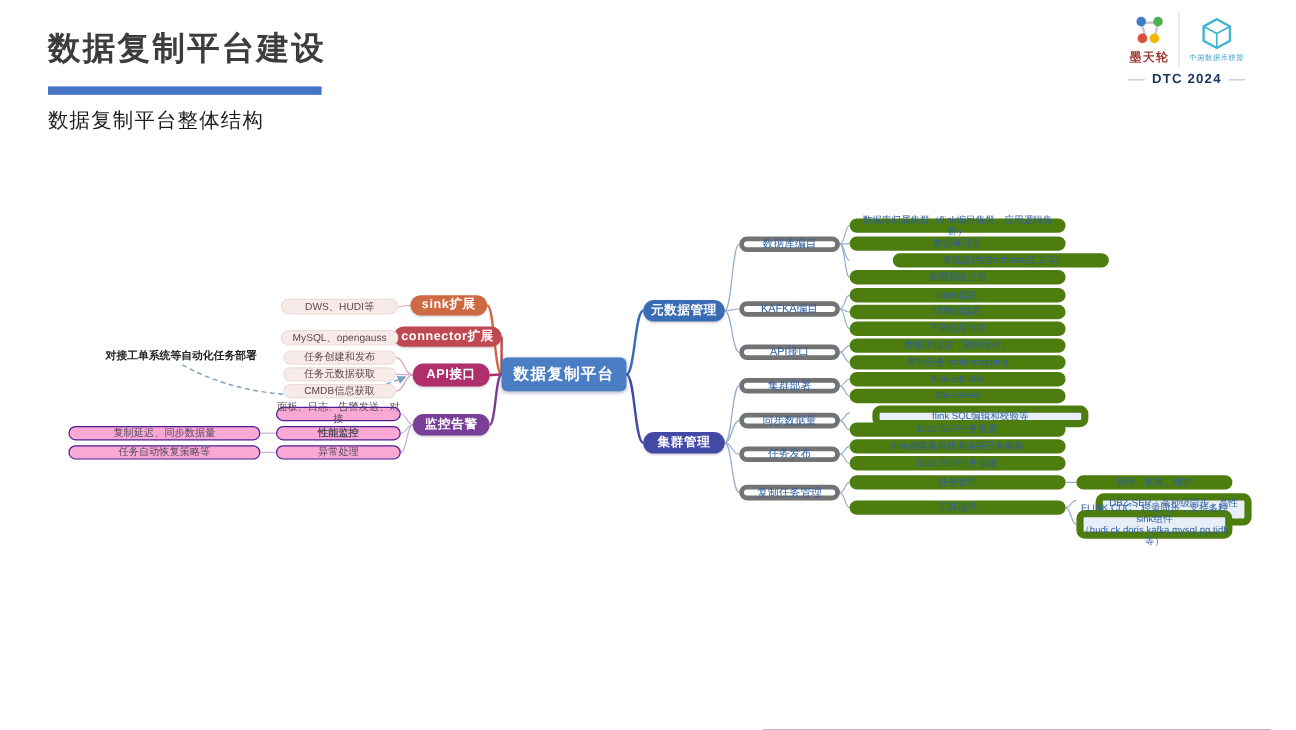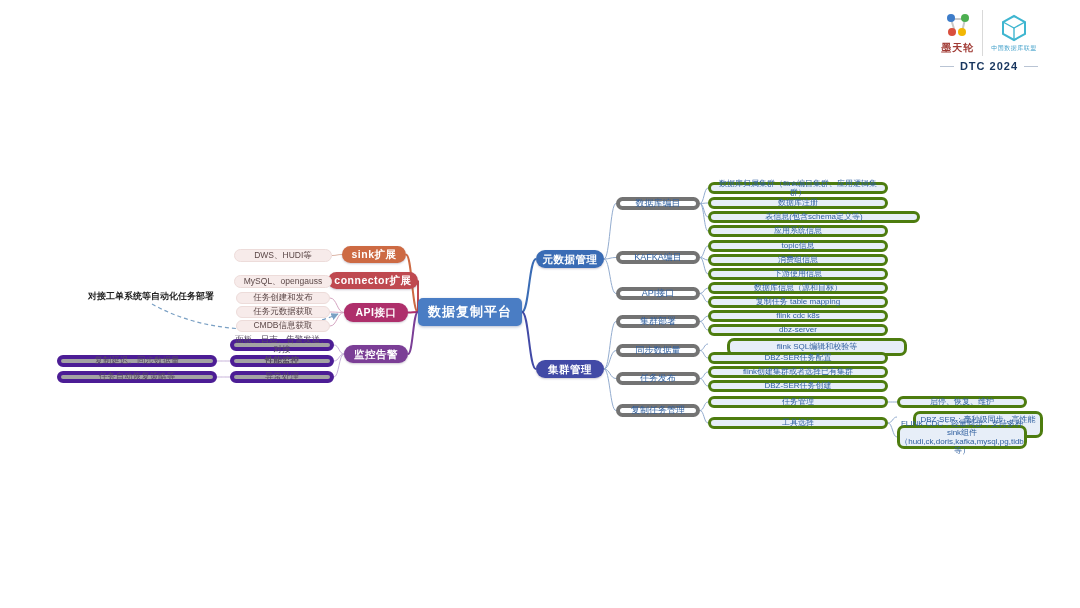--- a/index.html
+++ b/index.html
@@ -36,30 +36,35 @@
   .b-red{background:#bf4950;}
   .b-magenta{background:#ae2f6b;}
   .b-purple{background:#7b3e96;}
   .b-blue{background:#3a6cb5;}
   .b-indigo{background:#424aa6;}
   .b-orange,.b-red,.b-magenta,.b-purple,.b-blue,.b-indigo{
     color:#fff;font-size:10.5px;font-weight:bold;border-radius:9px;letter-spacing:.5px;
     box-shadow:0 1px 2px rgba(60,40,80,.25);
   }
   .leaf-pink{background:#f7ebea;color:#5c4848;font-size:8.5px;border:1px solid #eddcda;}
-  .leaf-lav{background:#a3a3a3;color:#564a62;font-size:8.5px;border:4px solid #4c1d95;}
+  .leaf-lav{background:#f9a8d4;color:#564a62;font-size:8.5px;border:1px solid #4c1d95;}
   .mid-blue{background:#fdfeff;border:4px solid #737373;color:#2f5f9f;font-size:9px;}
-  .leaf-blue{background:#e7eef8;border:3px solid #4d7c0f;color:#2f5f9f;font-size:8px;padding:0 3px;}
+  .leaf-blue{background:#e7eef8;border:6px solid #4d7c0f;color:#2f5f9f;font-size:8px;padding:0 3px;}
   .note{background:transparent;color:#1f1f1f;font-size:9px;font-weight:bold;justify-content:flex-start;text-align:left;}
 </style>
 </head>
 <body>
 
 <div id="stage">
 
+  <div class="header">
+    <h1 class="slide-title">数据复制平台建设</h1>
+    <div class="title-bar"></div>
+    <div class="subtitle">数据复制平台整体结构</div>
+  </div>
 
   <div class="brand">
     <div class="brand-row">
       <div class="logo">
         <svg width="30" height="28" viewBox="0 0 30 28">
           <line x1="8" y1="8" x2="22" y2="8" stroke="#c9c9c9" stroke-width="2"></line>
           <line x1="8" y1="8" x2="12" y2="21" stroke="#c9c9c9" stroke-width="2"></line>
           <line x1="22" y1="8" x2="19" y2="21" stroke="#c9c9c9" stroke-width="2"></line>
           <circle cx="8" cy="7" r="4" fill="#3d7cc9"></circle>
           <circle cx="22" cy="7" r="4" fill="#4caf50"></circle>
@@ -158,21 +163,21 @@
       <div class="node b-indigo" style="left: 536px; top: 360px; width: 68px; height: 18px;">集群管理</div>
       <div class="node mid-blue" style="left: 616px; top: 197px; width: 84px; height: 13px;">数据库编目</div>
       <div class="node mid-blue" style="left: 616px; top: 251px; width: 84px; height: 13px;">KAFKA编目</div>
       <div class="node mid-blue" style="left: 616px; top: 287px; width: 84px; height: 13px;">API接口</div>
       <div class="node mid-blue" style="left: 616px; top: 315px; width: 84px; height: 13px;">集群部署</div>
       <div class="node mid-blue" style="left: 616px; top: 344px; width: 84px; height: 13px;">同步数据量</div>
       <div class="node mid-blue" style="left: 616px; top: 372px; width: 84px; height: 13px;">任务发布</div>
       <div class="node mid-blue" style="left: 616px; top: 404px; width: 84px; height: 13px;">复制任务管理</div>
       <div class="node leaf-blue" style="left: 708px; top: 182px; width: 180px; height: 12px;">数据库归属集群（flink编目集群、应用逻辑集群）</div>
       <div class="node leaf-blue" style="left: 708px; top: 197px; width: 180px; height: 12px;">数据库注册</div>
-      <div class="node leaf-blue" style="left: 708px; top: 211px; width: 212px; height: 12px;">表信息(包含schema定义等)</div>
+      <div class="node leaf-blue" style="left: 744px; top: 211px; width: 180px; height: 12px;">表信息(包含schema定义等)</div>
       <div class="node leaf-blue" style="left: 708px; top: 225px; width: 180px; height: 12px;">应用系统信息</div>
       <div class="node leaf-blue" style="left: 708px; top: 240px; width: 180px; height: 12px;">topic信息</div>
       <div class="node leaf-blue" style="left: 708px; top: 254px; width: 180px; height: 12px;">消费组信息</div>
       <div class="node leaf-blue" style="left: 708px; top: 268px; width: 180px; height: 12px;">下游使用信息</div>
       <div class="node leaf-blue" style="left: 708px; top: 282px; width: 180px; height: 12px;">数据库信息（源和目标）</div>
       <div class="node leaf-blue" style="left: 708px; top: 296px; width: 180px; height: 12px;">复制任务 table mapping</div>
       <div class="node leaf-blue" style="left: 708px; top: 310px; width: 180px; height: 12px;">flink cdc k8s</div>
       <div class="node leaf-blue" style="left: 708px; top: 324px; width: 180px; height: 12px;">dbz-server</div>
       <div class="node leaf-blue" style="left: 727px; top: 338px; width: 180px; height: 18px;">flink SQL编辑和校验等</div>
       <div class="node leaf-blue" style="left: 708px; top: 352px; width: 180px; height: 12px;">DBZ-SER任务配置</div>

